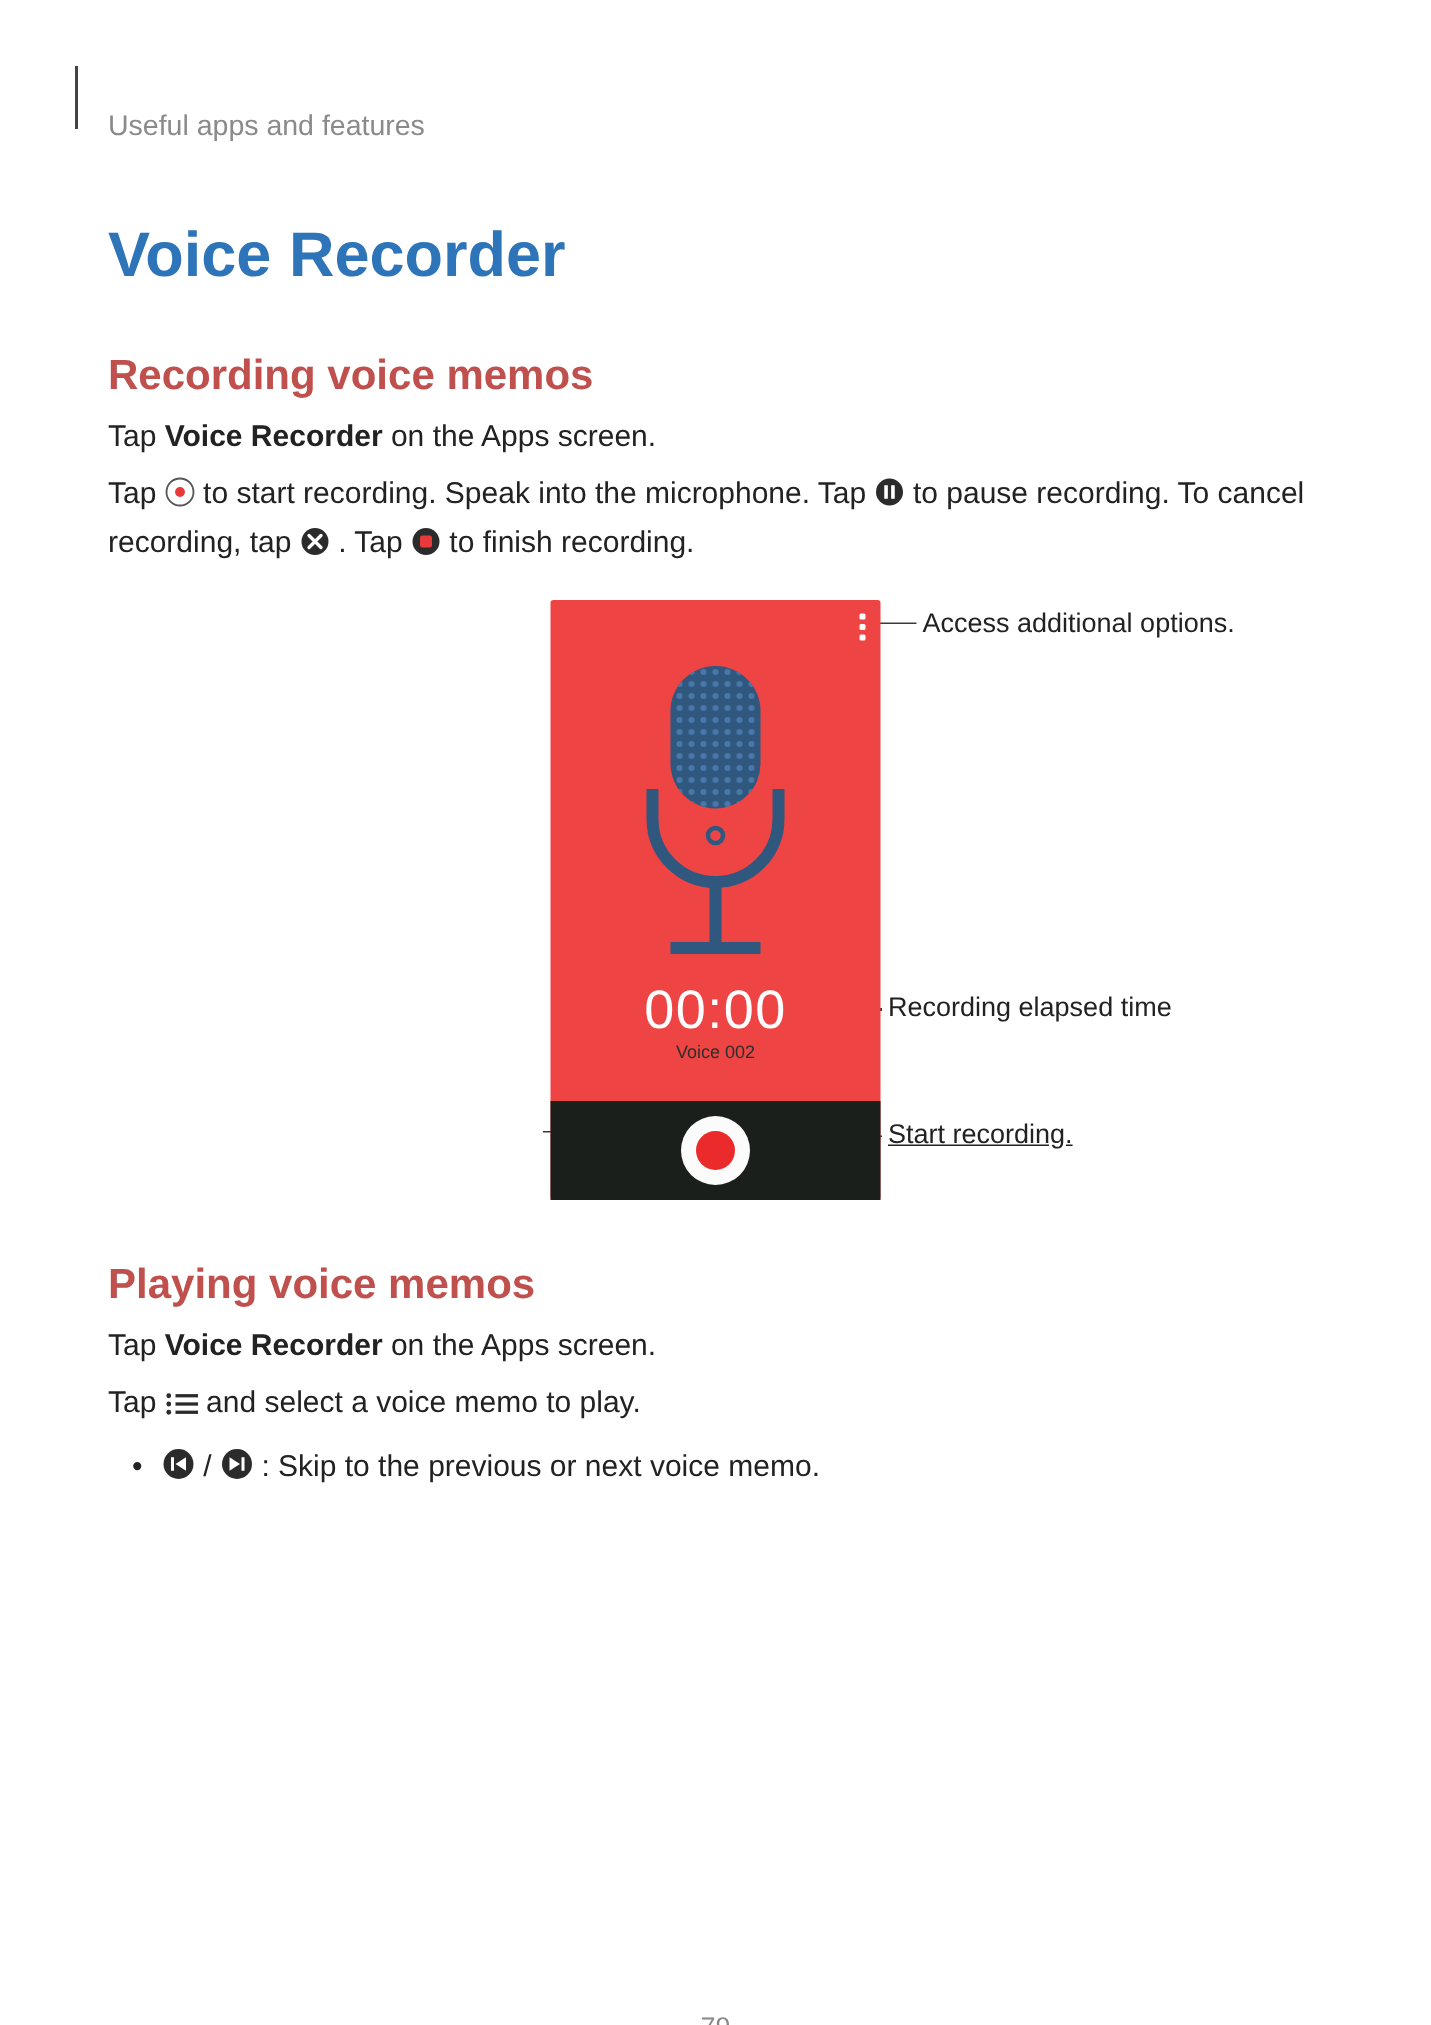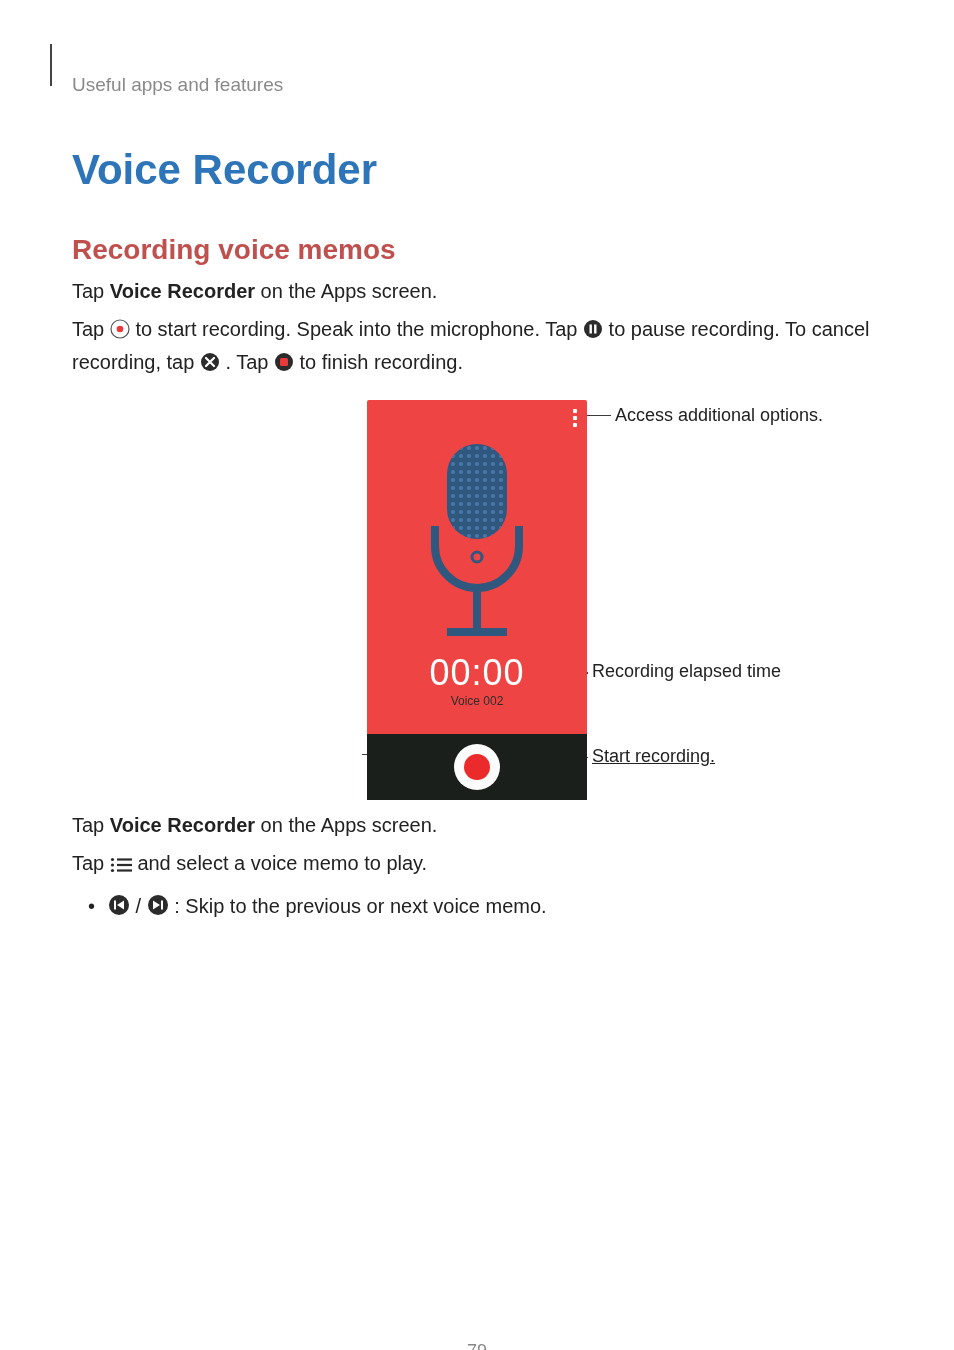--- a/index.html
+++ b/index.html
@@ -282,20 +282,21 @@
       </span>
 
       <div class="bottombar">
         <div class="recbtn">
           <div class="recdot"></div>
         </div>
       </div>
     </div>
   </div>
 
+  <h2 class="spaced">Playing voice memos</h2>
 
   <p class="body">
     <span>Tap </span><span class="bold">Voice Recorder</span><span> on the Apps screen.</span>
   </p>
 
   <p class="body">
     <span>Tap </span>
     <span class="icon">
       <svg width="22" height="16">
         <circle cx="2.5" cy="2.5" r="1.6" fill="#2b2b2b"></circle>

